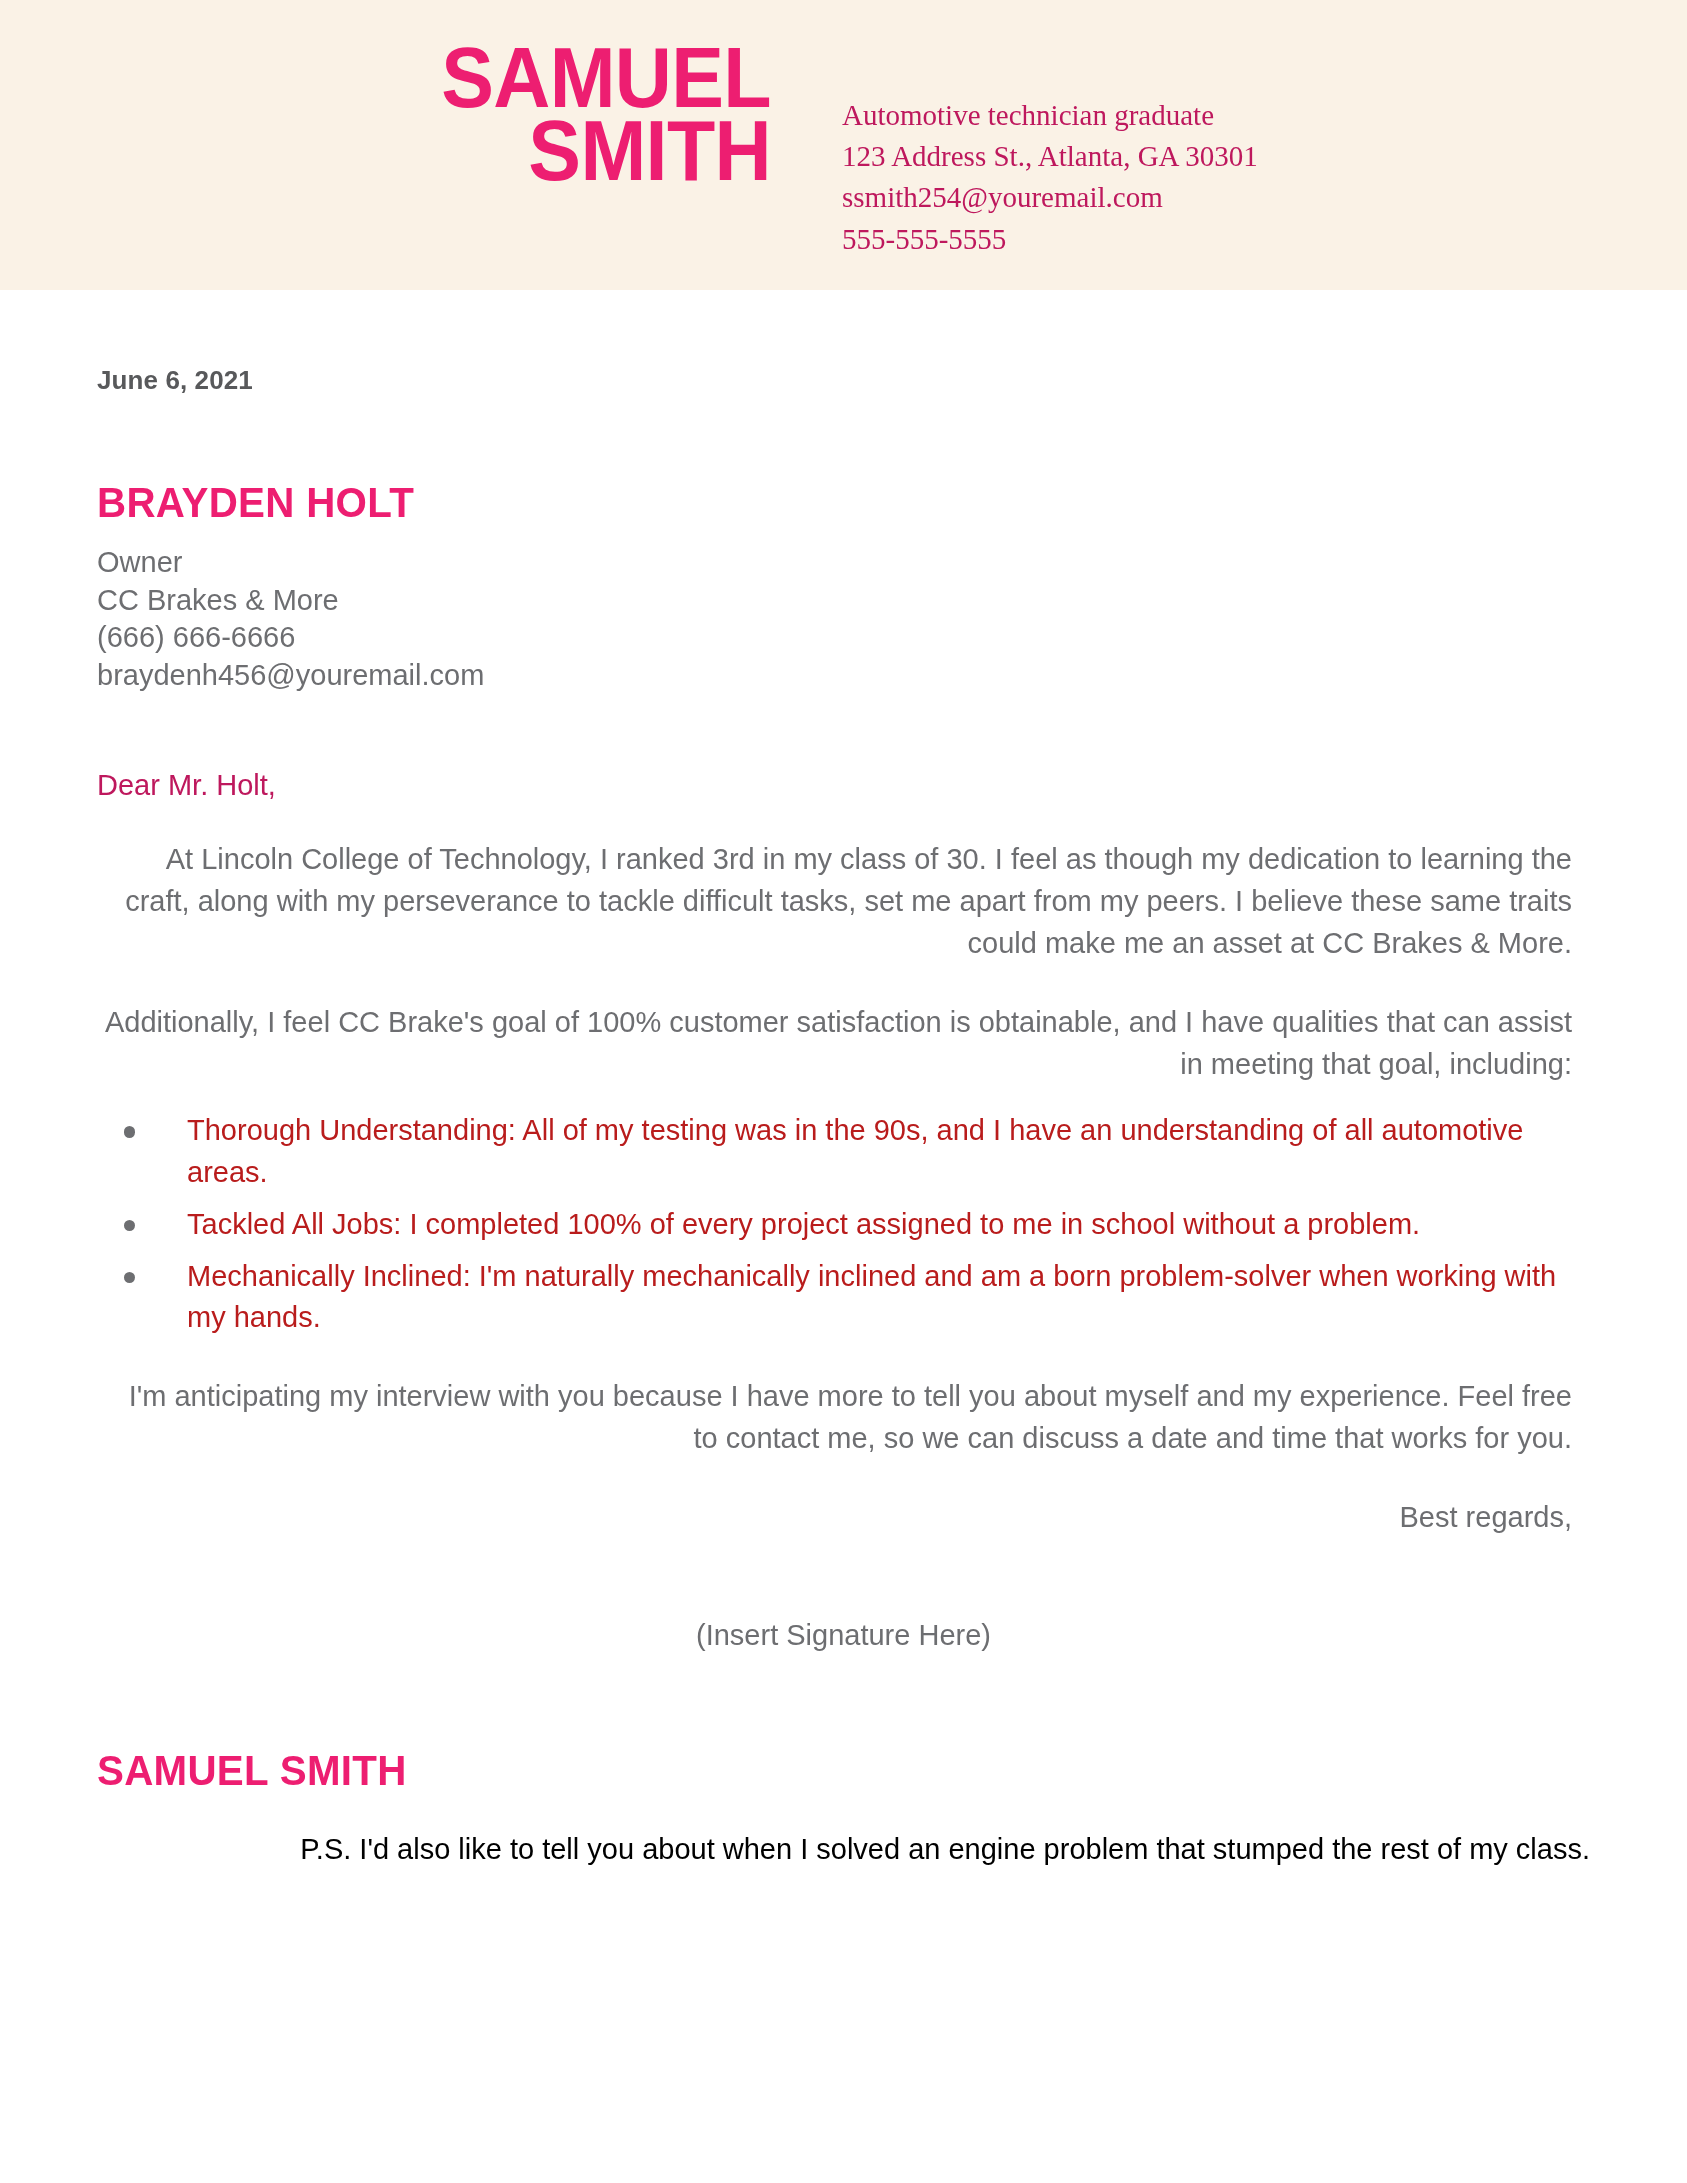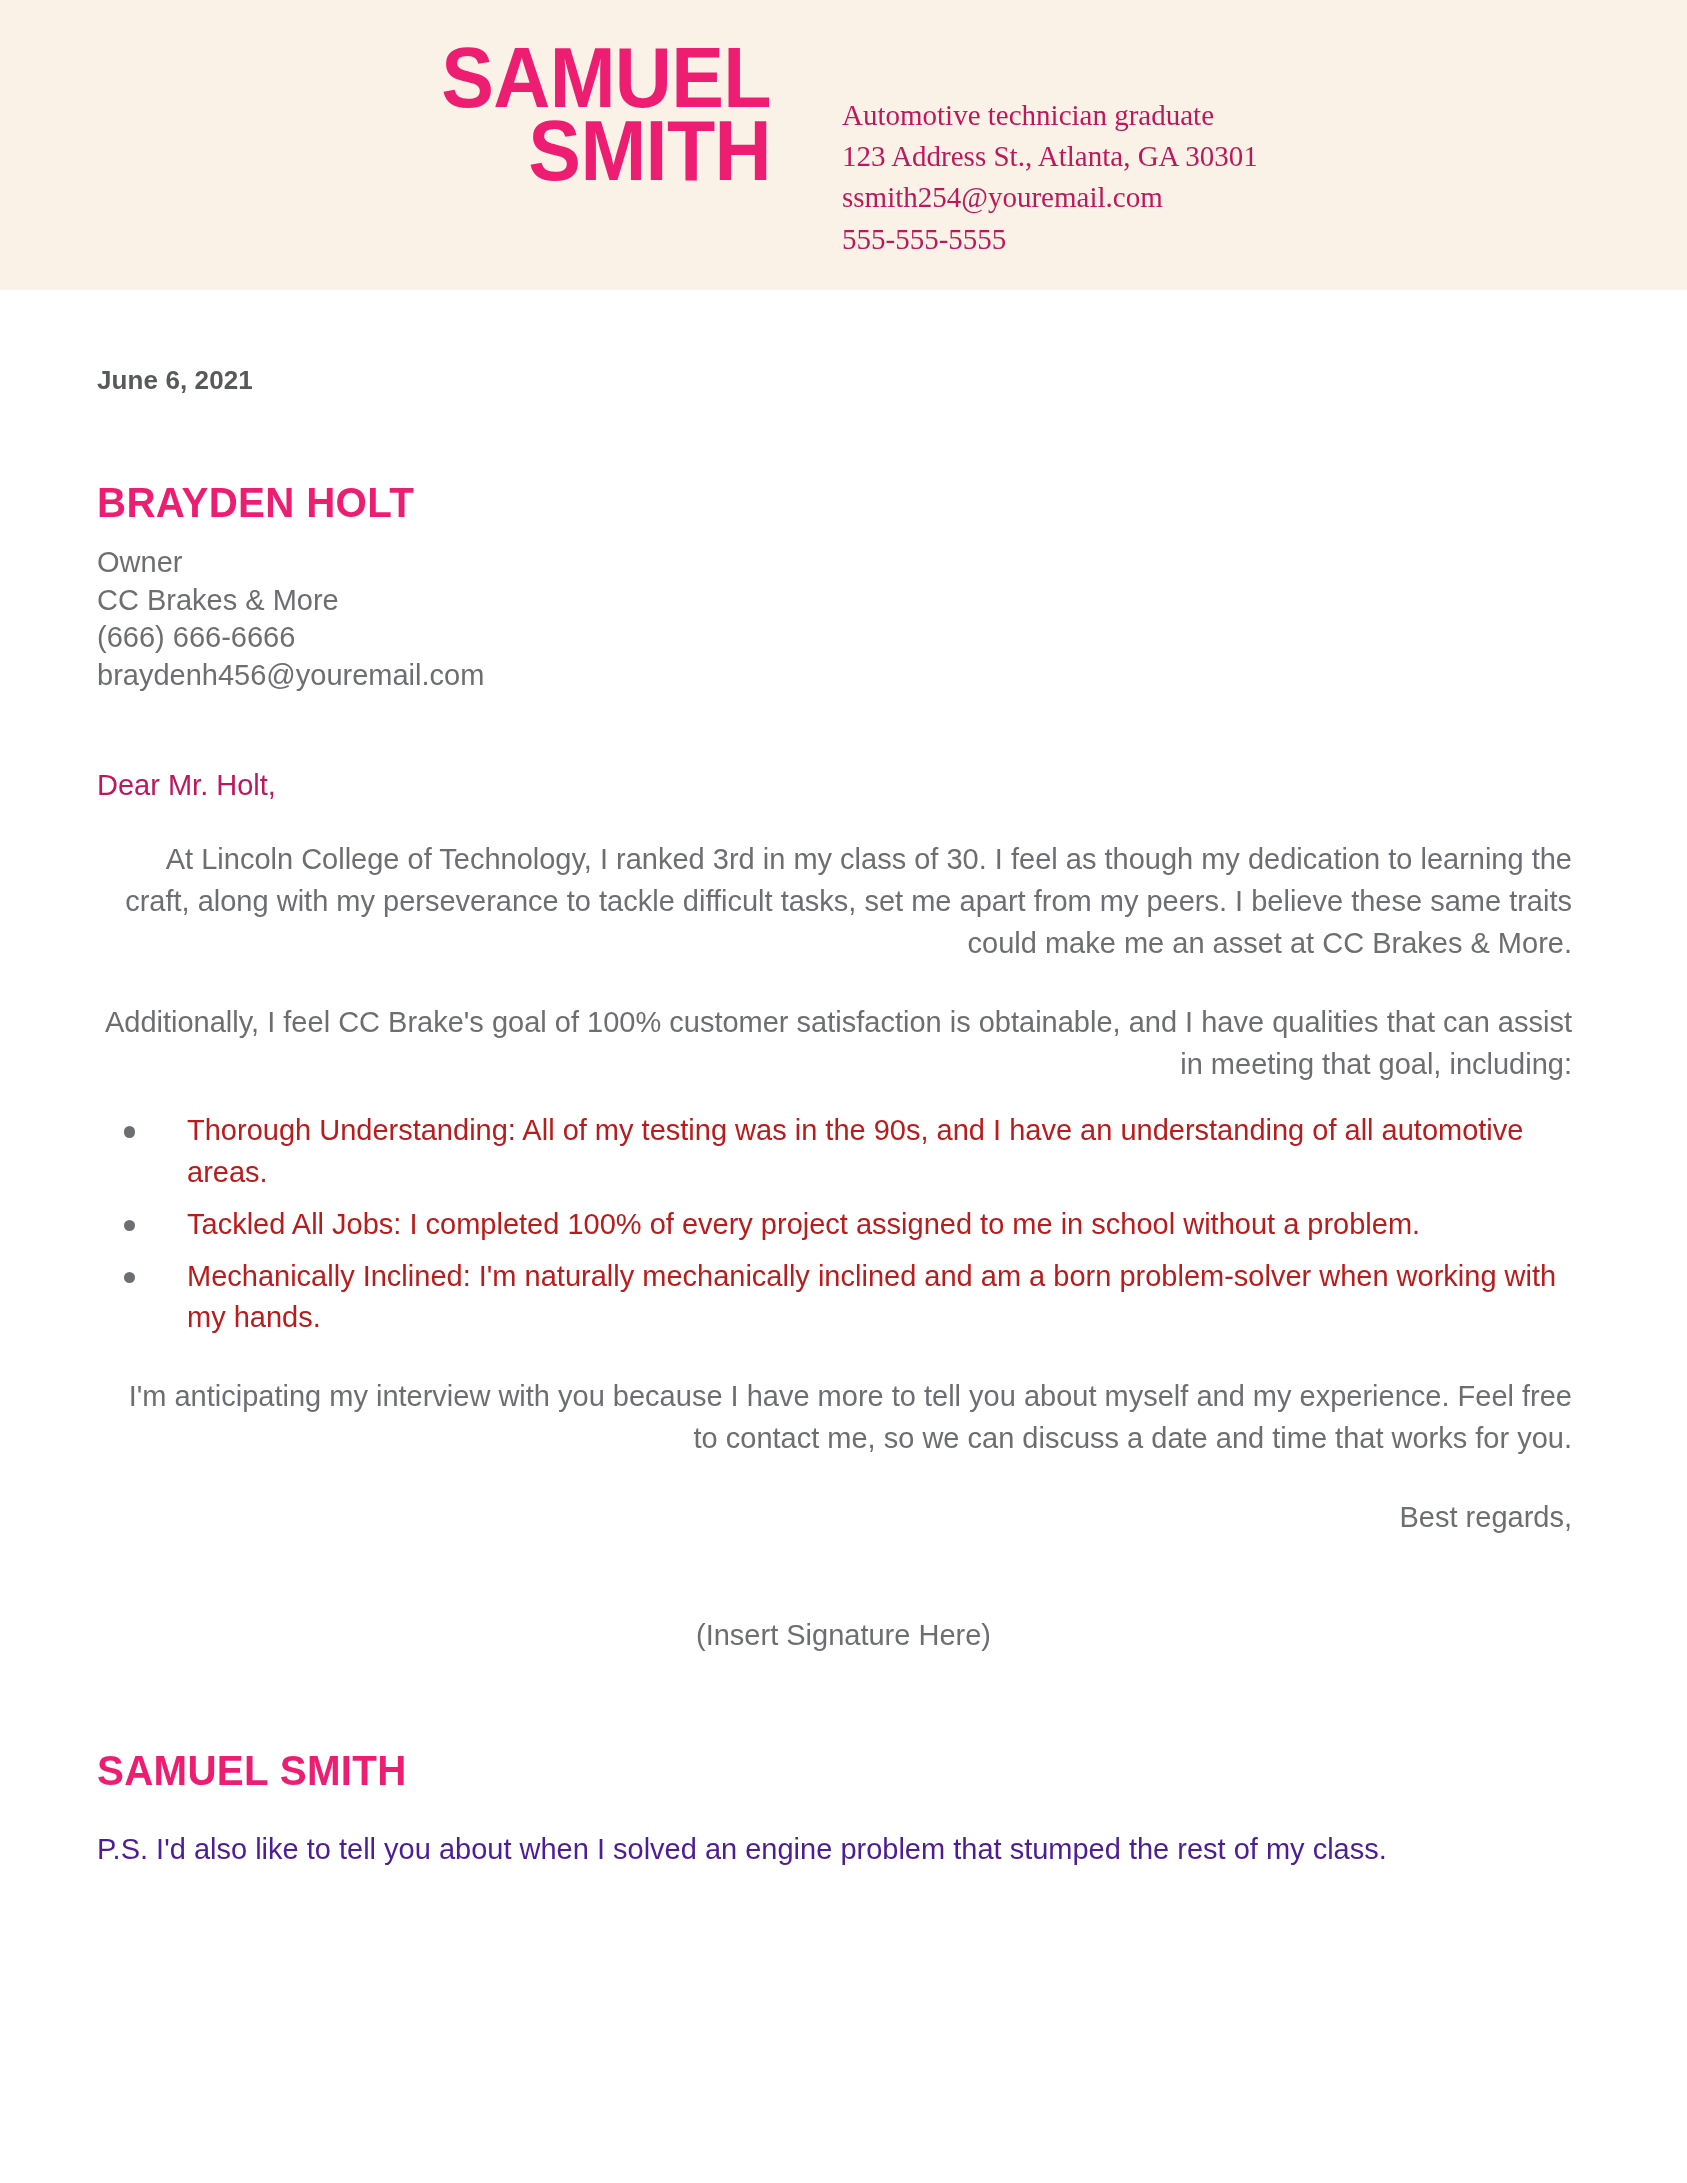--- a/index.html
+++ b/index.html
@@ -160,22 +160,23 @@
     letter-spacing: 0.3px;
     color: #ed1e71;
     transform: scaleX(0.96);
     transform-origin: left center;
   }
 
   .postscript {
     margin-top: 34px;
     font-family: "Liberation Sans Narrow", "Liberation Sans", sans-serif;
     font-size: 29px;
-    color: #4c1d95;
+    color: #000000;
     line-height: 1.4;
+    text-align: right;
   }
 </style>
 </head>
 <body>
 
 <div class="page">
 
   <div class="header-band">
 
     <div class="header-name-block">

